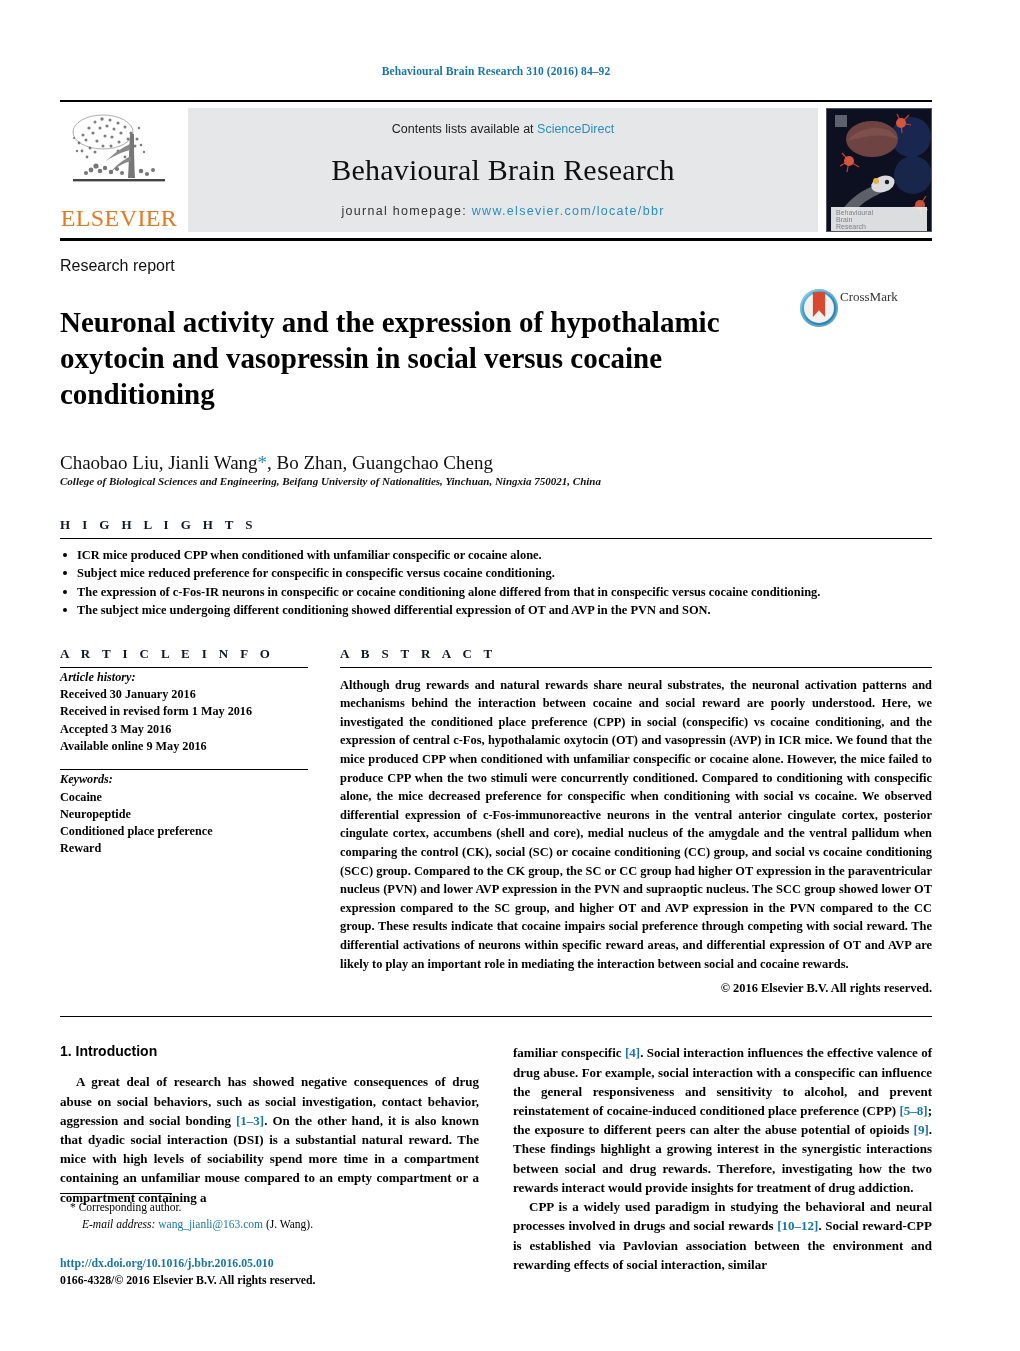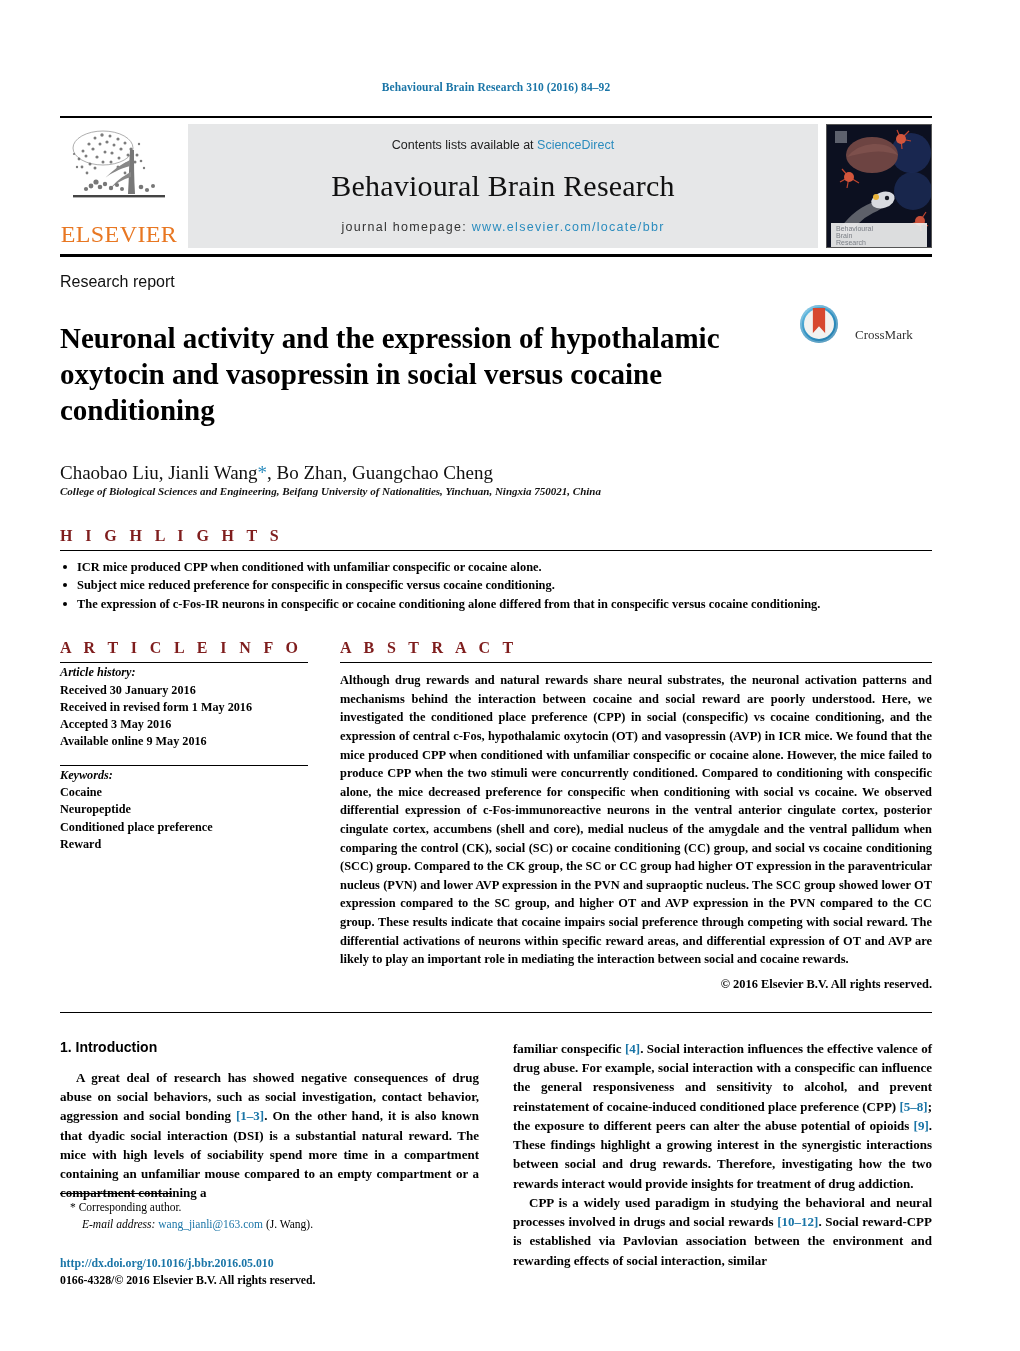--- a/index.html
+++ b/index.html
@@ -13,21 +13,21 @@
     font-family: "Liberation Serif", serif;
     color: #000;
     position: relative;
     overflow: hidden;
   }
   .page {
     width: 992px;
     height: 1351px;
     position: relative;
     box-sizing: border-box;
-    padding: 16px 60px;
+    padding: 0 60px;
   }
 
   
   .runhead {
     text-align: center;
     color: #1a75a7;
     font-size: 11.5px;
     font-weight: bold;
     letter-spacing: .1px;
     padding-top: 66px;
@@ -119,22 +119,22 @@
     flex: 1 1 auto;
     font-family: "Liberation Serif", serif;
     font-size: 29px;
     line-height: 1.25;
     color: #000;
     max-width: 740px;
   }
   .crossmark {
     flex: 0 0 auto;
     display: flex;
-    align-items: flex-end;
-    gap: 17px;
+    align-items: flex-start;
+    gap: 2px;
     margin-top: 4px;
   }
   .cm-circle {
     width: 38px; height: 38px;
     border-radius: 50%;
     background: radial-gradient(circle at 32% 28%, #6fc4e8 0%, #2e8fc0 55%, #1d6f9c 100%);
     display: flex; align-items: flex-start; justify-content: center;
     box-shadow: inset 0 0 0 2px rgba(255,255,255,.25);
     position: relative;
     overflow: hidden;
@@ -154,40 +154,40 @@
     clip-path: polygon(0 0, 100% 0, 100% 100%, 50% 72%, 0 100%);
   }
   .cm-text {
     font-family: "Liberation Serif", serif;
     font-size: 13px;
     color: #333;
   }
   .authors {
     font-family: "Liberation Serif", serif;
     font-size: 19px;
-    margin-top: 14px;
+    margin-top: 20px;
     color: #111;
   }
   .authors .star { color: #2b8cbe; }
   .affil {
     font-family: "Liberation Serif", serif;
     font-style: italic;
     font-size: 11px;
     margin-top: 1px;
     color: #111;
     font-weight: bold;
   }
 
   
   .sec-label {
     font-family: "Liberation Serif", serif;
     font-weight: bold;
-    font-size: 16px;
+    font-size: 13px;
     letter-spacing: 4.4px;
-    color: #7f1d1d;
+    color: #0f172a;
   }
   .rule {
     border-top: 1.6px solid #000;
     margin-top: 5px;
   }
 
   
   .highlights { margin-top: 30px; }
   .hl-list {
     list-style: none;
@@ -444,20 +444,21 @@
 
   <div class="affil">College of Biological Sciences and Engineering, Beifang University of Nationalities, Yinchuan, Ningxia 750021, China</div>
 
   <div class="highlights">
     <div class="sec-label">H I G H L I G H T S</div>
     <div class="rule"></div>
     <ul class="hl-list">
       <li>ICR mice produced CPP when conditioned with unfamiliar conspecific or cocaine alone.</li>
       <li>Subject mice reduced preference for conspecific in conspecific versus cocaine conditioning.</li>
       <li>The expression of c-Fos-IR neurons in conspecific or cocaine conditioning alone differed from that in conspecific versus cocaine conditioning.</li>
+      <li>The subject mice undergoing different conditioning showed differential expression of OT and AVP in the PVN and SON.</li>
     </ul>
   </div>
 
   <div class="info-abs">
     <div class="col-info">
       <div class="sec-label">A R T I C L E    I N F O</div>
       <div class="rule"></div>
       <div class="info-block">
         <div class="ital">Article history:</div>
         <div>Received 30 January 2016</div>

